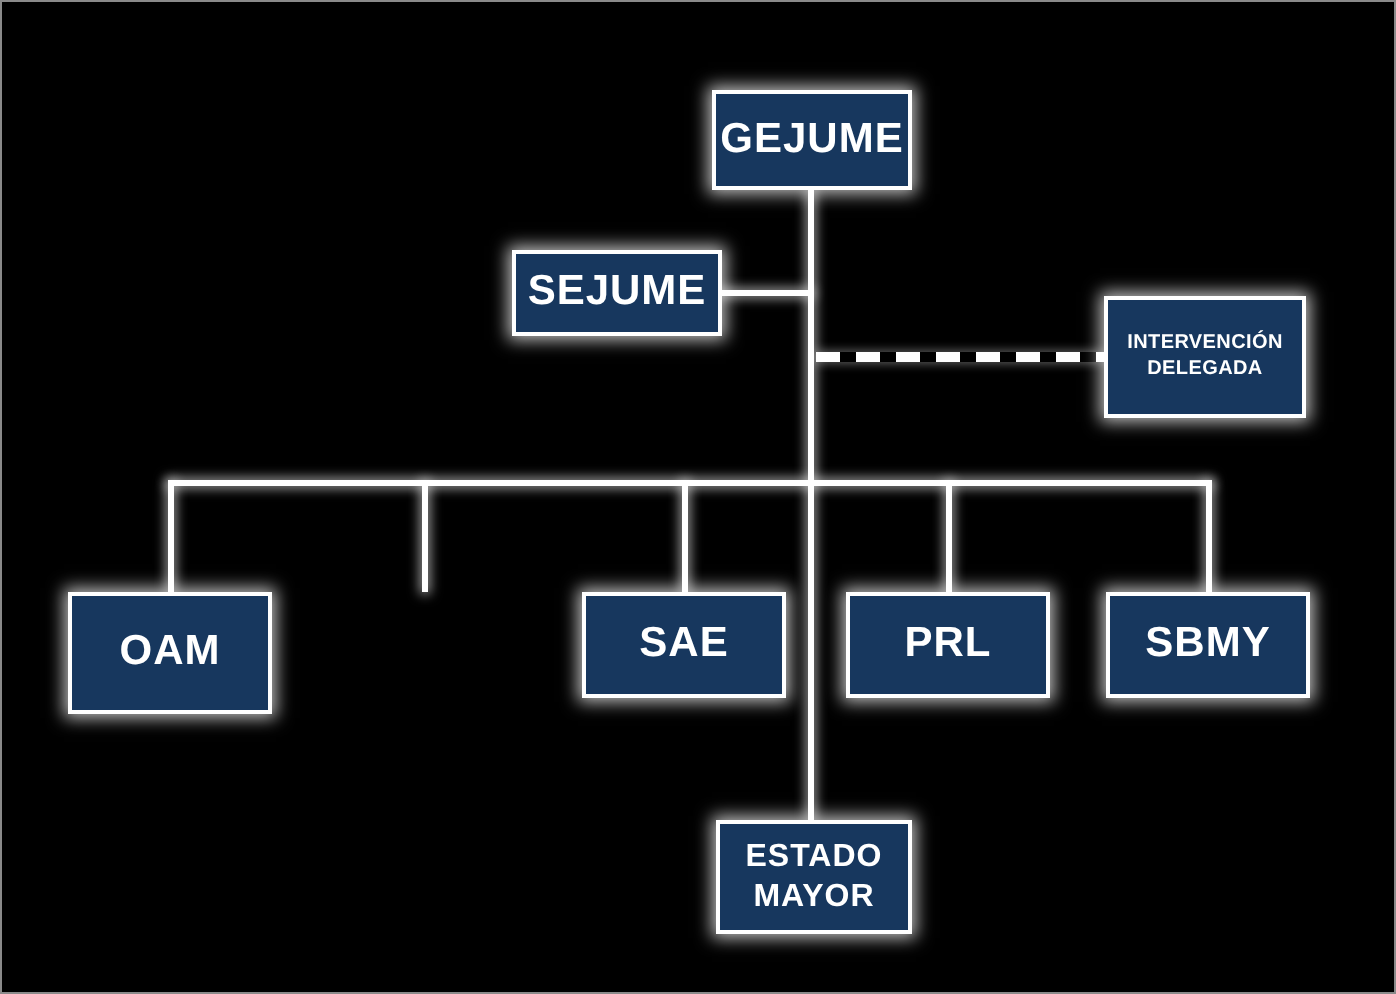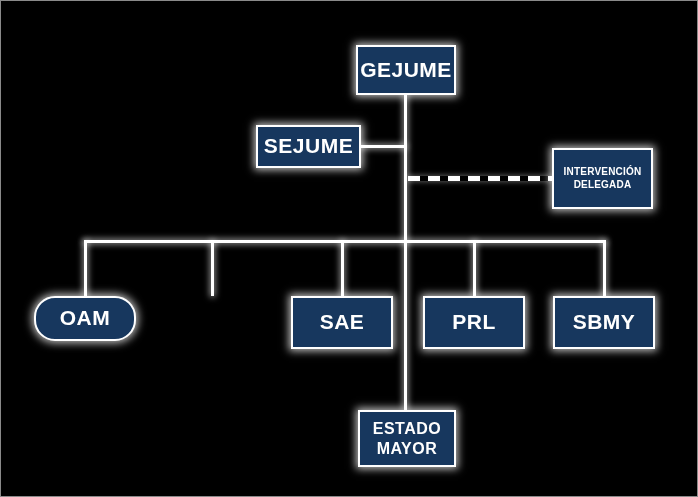--- a/index.html
+++ b/index.html
@@ -41,21 +41,21 @@
     height: 5px;
     background: repeating-linear-gradient(90deg,
       var(--linecol, #fff) 0 12px, transparent 12px 20px);
     box-shadow: 0 0 5px 1px rgba(255,255,255,0.35);
   }
 
   
   #gejume   { left: 355px; top: 44px;  width: 100px; height: 50px; }
   #sejume   { left: 255px; top: 124px; width: 105px; height: 43px; }
   #interv   { left: 551px; top: 147px; width: 101px; height: 61px; }
-  #oam      { left: 33px;  top: 295px; width: 102px; height: 45px; border-radius: 21px; }
+  #oam      { left: 33px;  top: 295px; width: 102px; height: 61px; }
   #aseju    { left: 160px; top: 295px; width: 102px; height: 53px; }
   #sae      { left: 290px; top: 295px; width: 102px; height: 53px; }
   #prl      { left: 422px; top: 295px; width: 102px; height: 53px; }
   #sbmy     { left: 552px; top: 295px; width: 102px; height: 53px; text-align: center; }
   #estado   { left: 357px; top: 409px; width: 98px;  height: 57px; }
 
   
   #l-main    { left: 403px; top: 94px;  width: 3px;   height: 315px; }
   #l-sejume  { left: 358px; top: 144px; width: 47px;  height: 3px; }
   #l-dashed  { left: 407px; top: 175px; width: 144px; }

